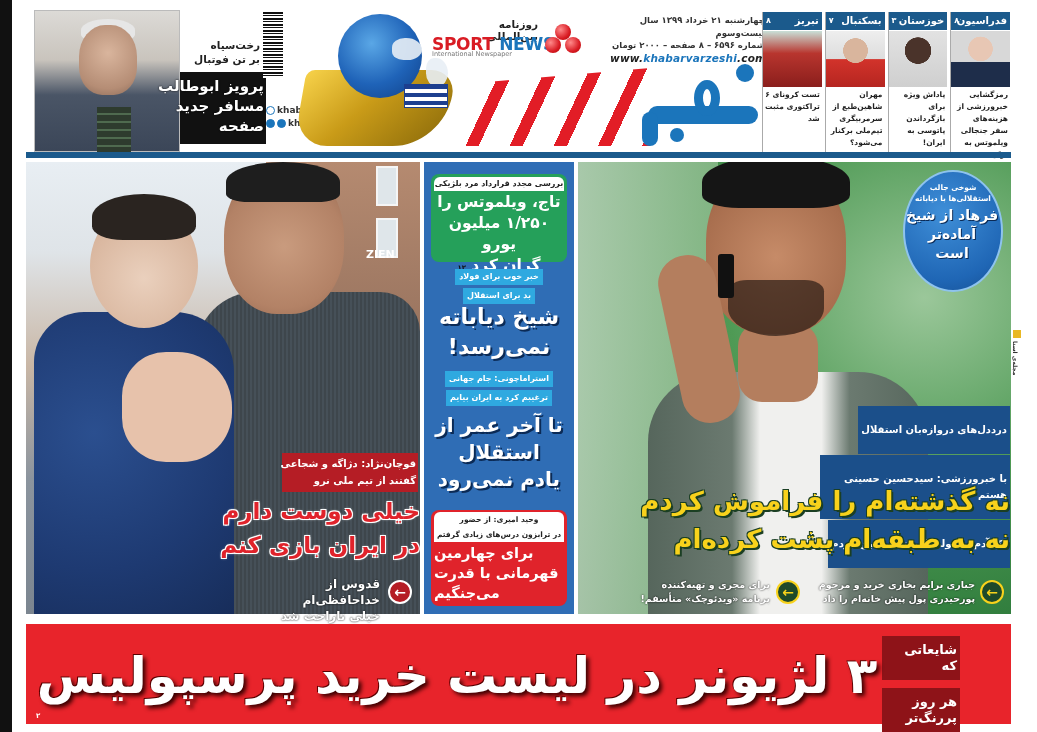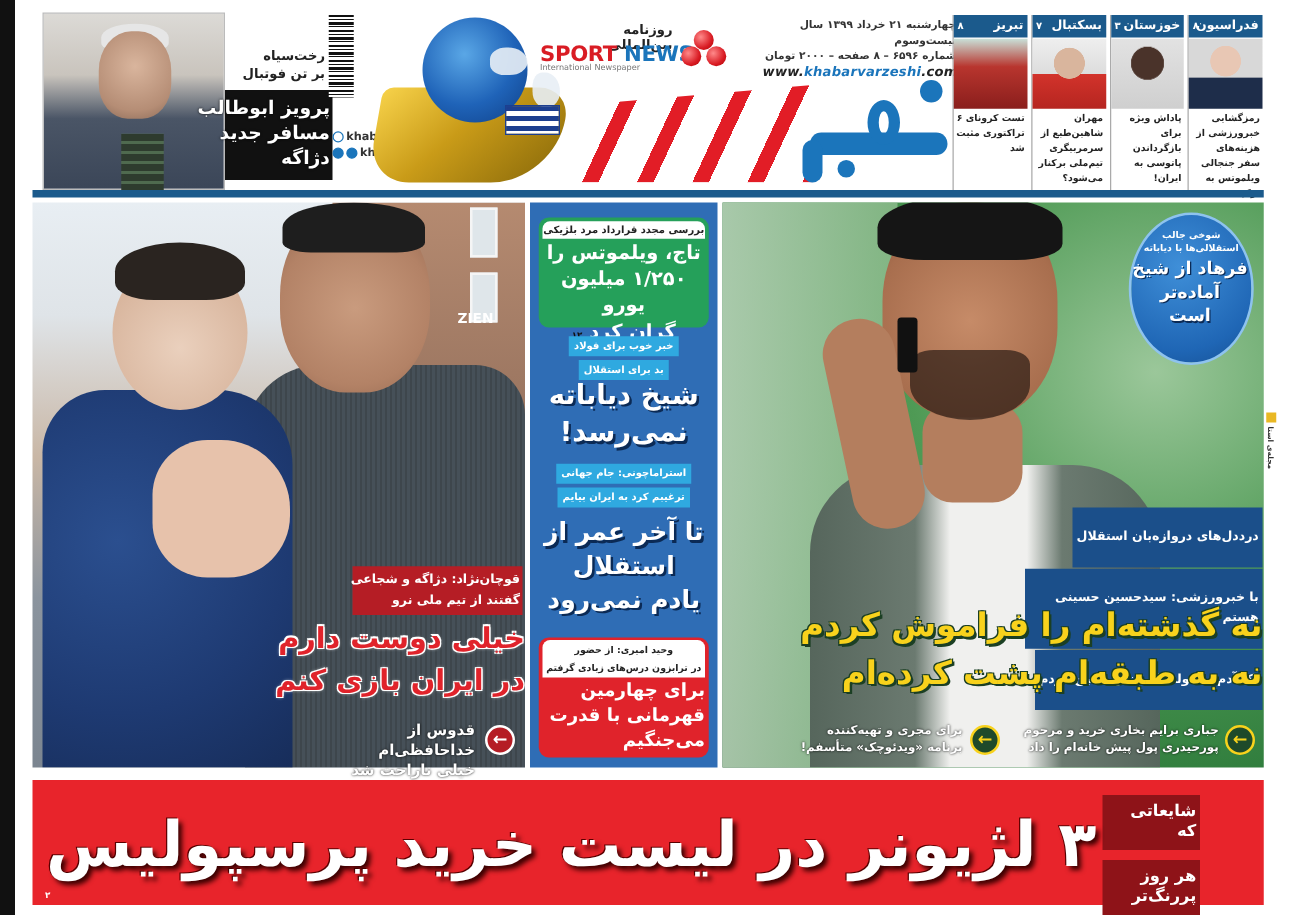--- a/index.html
+++ b/index.html
@@ -105,21 +105,21 @@
   .c-green-kicker { left: 434px; top: 177px; width: 130px; height: 14px; background: #fff; border-radius: 6px 6px 0 0; font-size: 8px; line-height: 14px; text-align: center; color: #222; }
   .c-green-title { left: 434px; top: 192px; width: 130px; text-align: center; font-size: 15.5px; line-height: 21px; color: #fff; }
   .c-cyan-k { left: 438px; top: 269px; width: 122px; text-align: center; font-size: 8px; line-height: 14px; color: #fff; }
   .c-cyan-k span { background: #2fa9e0; padding: 1px 4px; display: inline-block; margin-bottom: 3px; }
   .c-shaikh { left: 430px; top: 302px; width: 138px; text-align: center; font-size: 22px; line-height: 30px; color: #fff; text-shadow: 2px 2px 0 #0b2a55; }
   .c-cyan-k2 { left: 432px; top: 371px; width: 134px; text-align: center; font-size: 8px; line-height: 14px; color: #fff; }
   .c-cyan-k2 span { background: #2fa9e0; padding: 1px 4px; display: inline-block; margin-bottom: 3px; }
   .c-esteghlal { left: 430px; top: 412px; width: 138px; text-align: center; font-size: 20px; line-height: 27px; color: #fff; text-shadow: 2px 2px 0 #0b2a55; }
   .c-red { left: 431px; top: 510px; width: 136px; height: 96px; background: #e0232b; border-radius: 8px; }
   .c-red-kicker { left: 434px; top: 512px; width: 130px; height: 30px; background: #fff; border-radius: 6px 6px 0 0; font-size: 7.5px; line-height: 15px; text-align: center; color: #222; }
-  .c-red-title { left: 434px; top: 543px; width: 130px; text-align: right; font-size: 14.5px; line-height: 20px; color: #fff; }
+  .c-red-title { left: 434px; top: 543px; width: 130px; text-align: left; font-size: 14.5px; line-height: 20px; color: #fff; }
   .pgnum { font-size: 7px; color: #111; font-weight: bold; }
 
   
   .right-photo { left: 578px; top: 162px; width: 433px; height: 452px; overflow: hidden;
     background: radial-gradient(ellipse at 80% 30%,#9bc79a 0%,#4f9a55 40%,#2f7c3c 75%,#1f5e2b 100%); }
   .rp-bg-light { position:absolute; left: 0; top: 0; width: 140px; height: 452px; background: linear-gradient(90deg,#c7dcc6 0%,#8fbd8f 100%); opacity: .8; }
   .rp-shirt { position:absolute; left: 70px; top: 210px; width: 280px; height: 242px; border-radius: 70px 70px 0 0; background: linear-gradient(90deg,#56665c 0%,#6b7a70 30%,#f0f0ee 40%,#f0f0ee 62%,#6b7a70 72%,#56665c 100%); }
   .rp-neck { position:absolute; left: 160px; top: 160px; width: 80px; height: 80px; background:#b47e5e; border-radius: 30%; }
   .rp-head { position:absolute; left: 128px; top: 0; width: 140px; height: 172px; border-radius: 46% 46% 42% 42%; background: radial-gradient(circle at 50% 55%,#c68b68 0%,#a86e4e 65%,#7c4f36 100%); }
   .rp-hair { position:absolute; left: 124px; top: -6px; width: 148px; height: 52px; border-radius: 50% 50% 25% 25%; background:#151515; }
@@ -165,21 +165,21 @@
   <div class="sweater"></div>
 </div>
 <div class="abs fa obit-kicker">
   <div>رخت‌سیاه</div>
   <div>بر تن فوتبال</div>
 </div>
 <div class="abs obit-box"></div>
 <div class="abs fa obit-title">
   <div>پرویز ابوطالب</div>
   <div>مسافر جدید</div>
-  <div>دژاگه</div>
+  <div>صفحه</div>
 </div>
 
 <div class="abs barcode"></div>
 
 <div class="abs social">
   <div><span class="ico"></span><span>khabar.varzeshi</span></div>
   <div><span class="ico fill"></span><span class="ico fill"></span><span>khabar_varzeshi</span></div>
 </div>
 
 <div class="abs logo-emblem">

